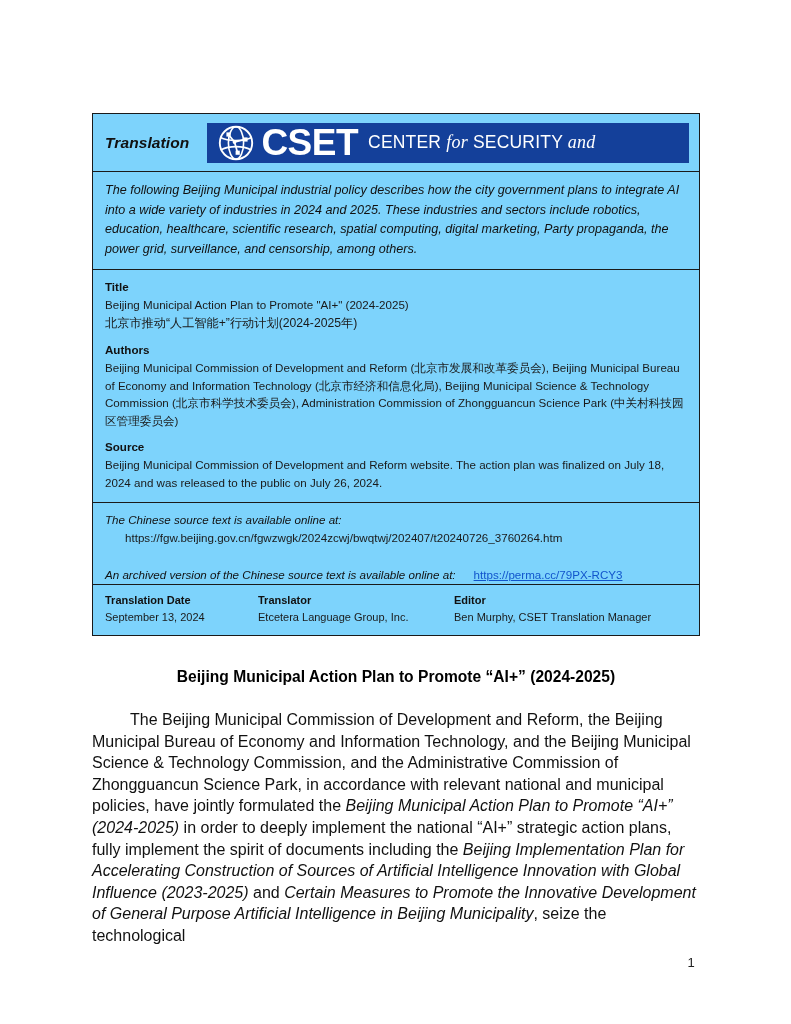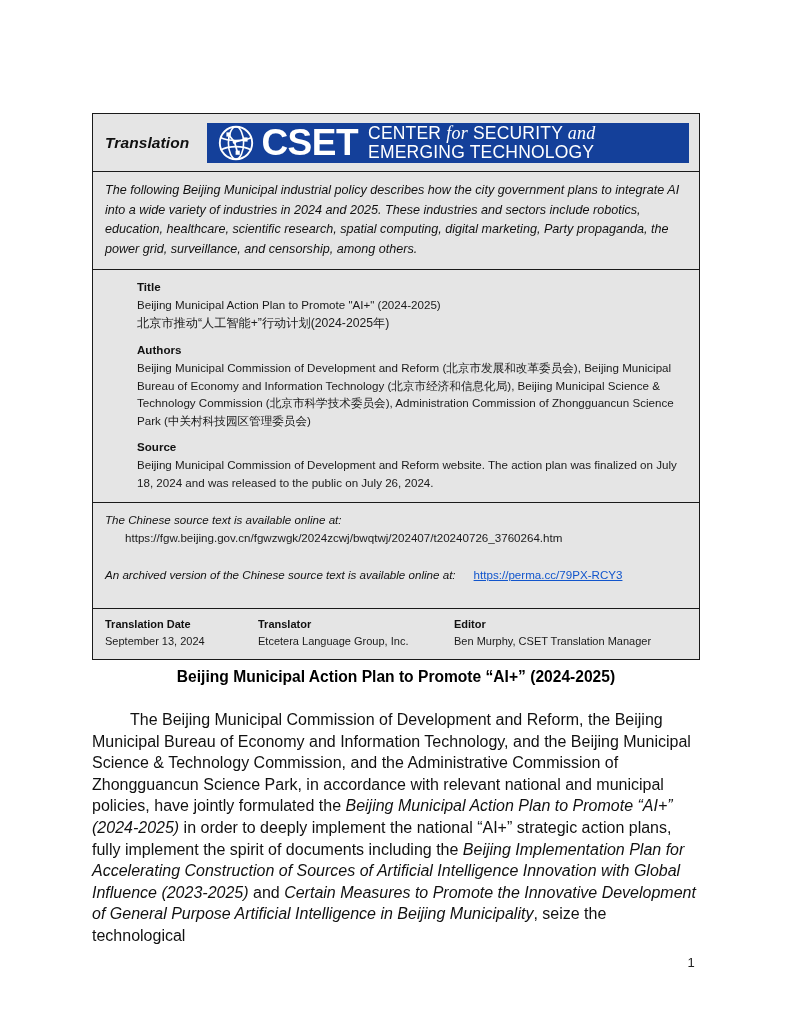--- a/index.html
+++ b/index.html
@@ -23,21 +23,21 @@
     background: #ffffff;
   }
 
   
   .info-table {
     position: absolute;
     left: 92px;
     top: 113px;
     width: 608px;
     border: 1.4px solid #1a1a1a;
-    background: #e5e5e5;
+    background: #7dd3fc;
     box-sizing: border-box;
   }
   .band {
     border-bottom: 1.4px solid #1a1a1a;
     box-sizing: border-box;
   }
   .band:last-child { border-bottom: none; }
 
   
   .brand-row {
@@ -102,39 +102,39 @@
     font-style: italic;
     font-size: 12.6px;
     line-height: 19.5px;
     color: #111111;
   }
 
   
   .meta {
     padding: 8px 12px 10px 12px;
   }
-  .field { margin-bottom: 9px; margin-left: 32px; }
+  .field { margin-bottom: 9px; }
   .field:last-child { margin-bottom: 1px; }
   .field-label {
     font-weight: bold;
     font-size: 11.6px;
     line-height: 17px;
     color: #111111;
     margin-bottom: 1px;
   }
   .field-value {
     font-size: 11.6px;
     line-height: 17.5px;
     color: #1a1a1a;
   }
   .title-cn { font-size: 12.2px; line-height: 18.5px; }
 
   
   .links {
-    padding: 8px 12px 24px 12px;
+    padding: 8px 12px 0 12px;
     font-size: 11.6px;
     line-height: 17.6px;
   }
   .links .it { font-style: italic; color: #111111; }
   .url-plain {
     display: block;
     padding-left: 20px;
     font-style: normal;
     color: #1a1a1a;
   }
@@ -213,21 +213,20 @@
             <path d="M19.5 20 L 22.5 30.5" fill="none" stroke="#ffffff" stroke-width="1.7"></path>
             <rect x="11.4" y="10.4" width="4.2" height="4.2" fill="#ffffff"></rect>
             <rect x="28.4" y="15.4" width="4.2" height="4.2" fill="#ffffff"></rect>
             <rect x="20.6" y="28.6" width="4.2" height="4.2" fill="#ffffff"></rect>
             <circle cx="19.5" cy="20" r="1.9" fill="#ffffff"></circle>
           </svg>
         </div>
         <div class="cset-word">CSET</div>
         <div class="cset-tag">
           <div><span>CENTER</span> <span class="it">for</span> <span>SECURITY</span> <span class="it">and</span></div>
-          <div>EMERGING TECHNOLOGY</div>
         </div>
       </div>
     </div>
 
     <div class="band abstract">The following Beijing Municipal industrial policy describes how the city government plans to integrate AI into a wide variety of industries in 2024 and 2025. These industries and sectors include robotics, education, healthcare, scientific research, spatial computing, digital marketing, Party propaganda, the power grid, surveillance, and censorship, among others.</div>
 
     <div class="band meta">
       <div class="field">
         <div class="field-label">Title</div>
         <div class="field-value">Beijing Municipal Action Plan to Promote "AI+" (2024-2025)</div>

